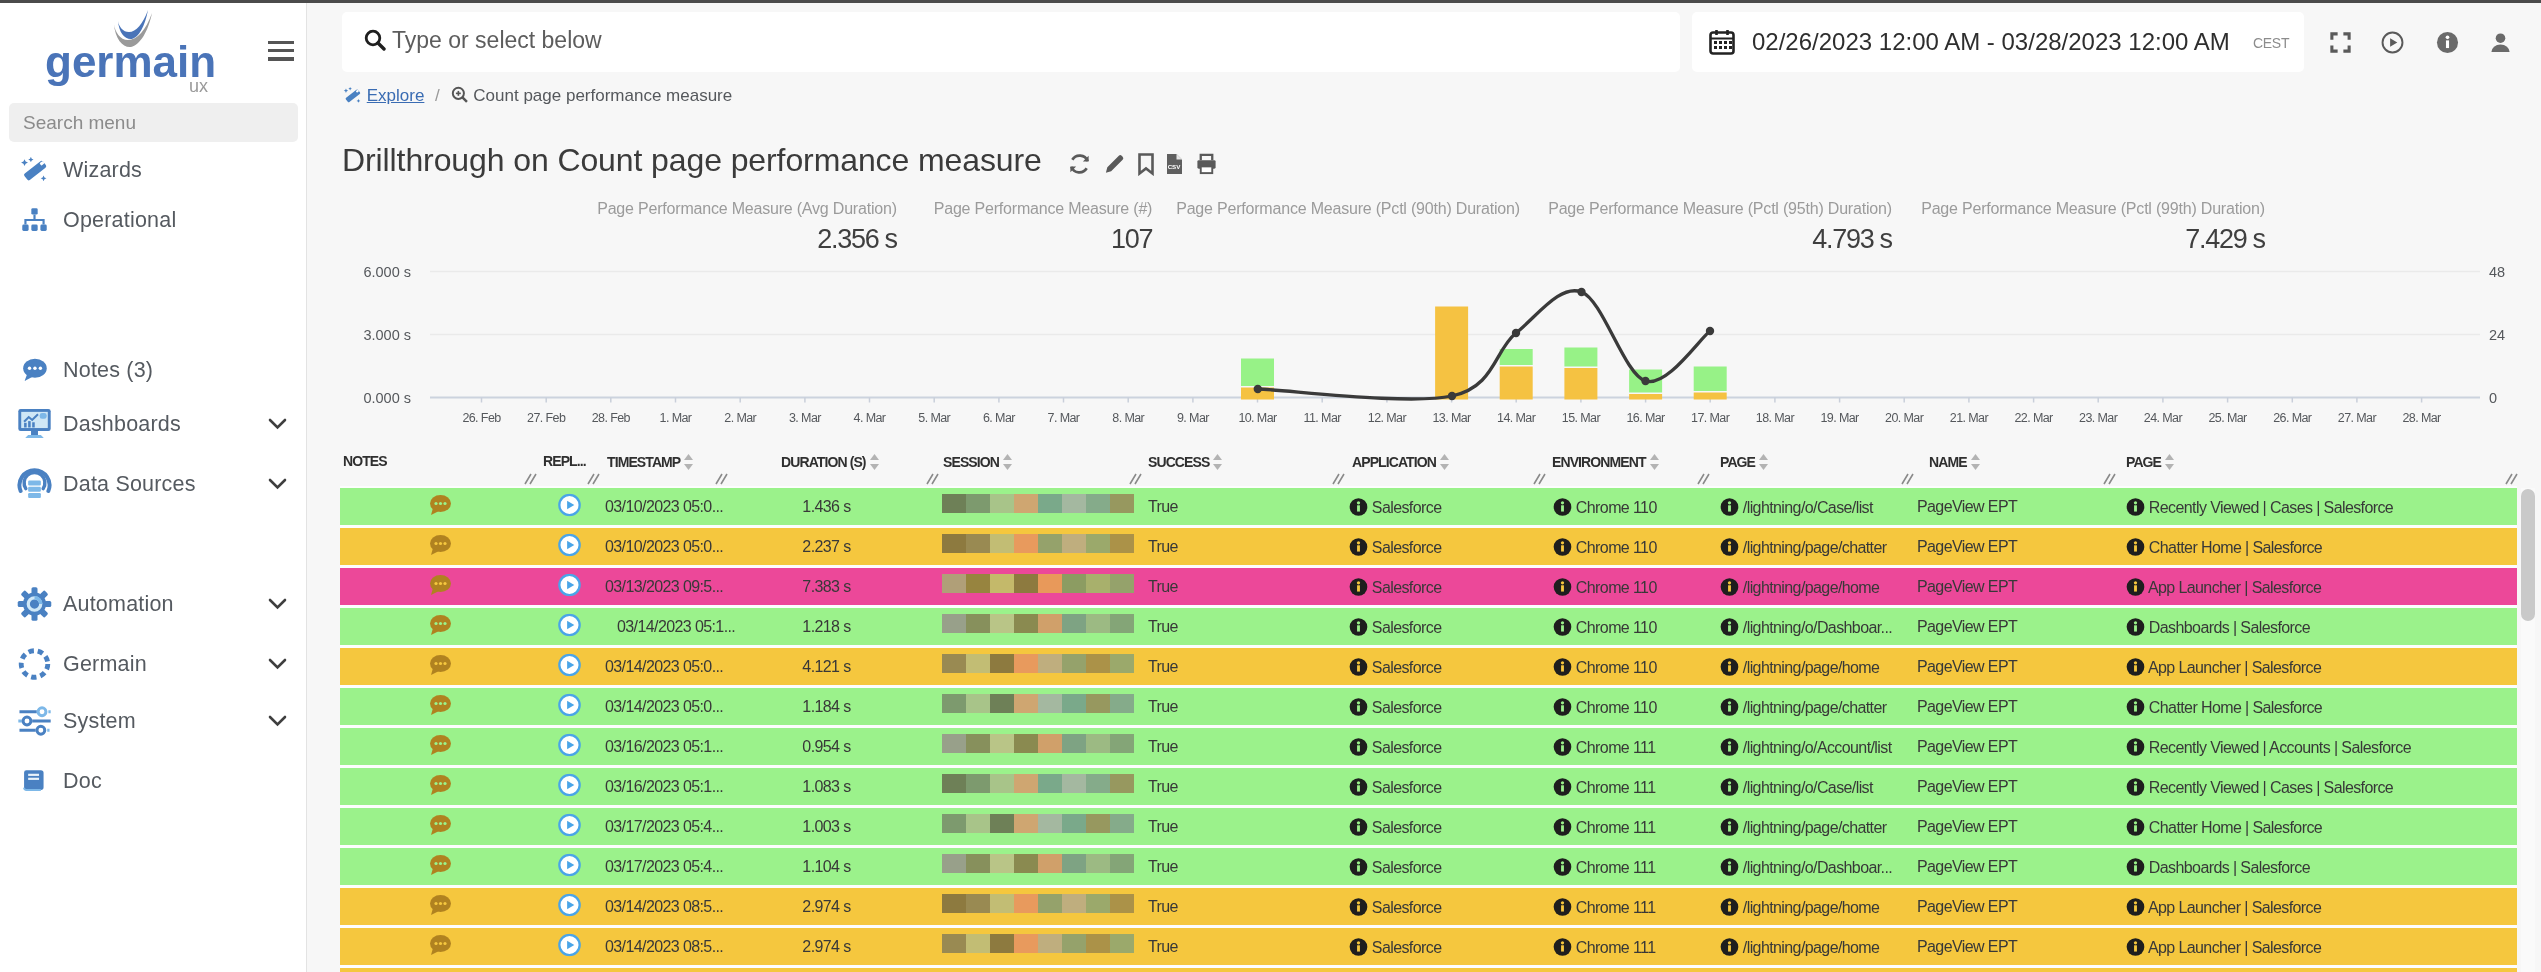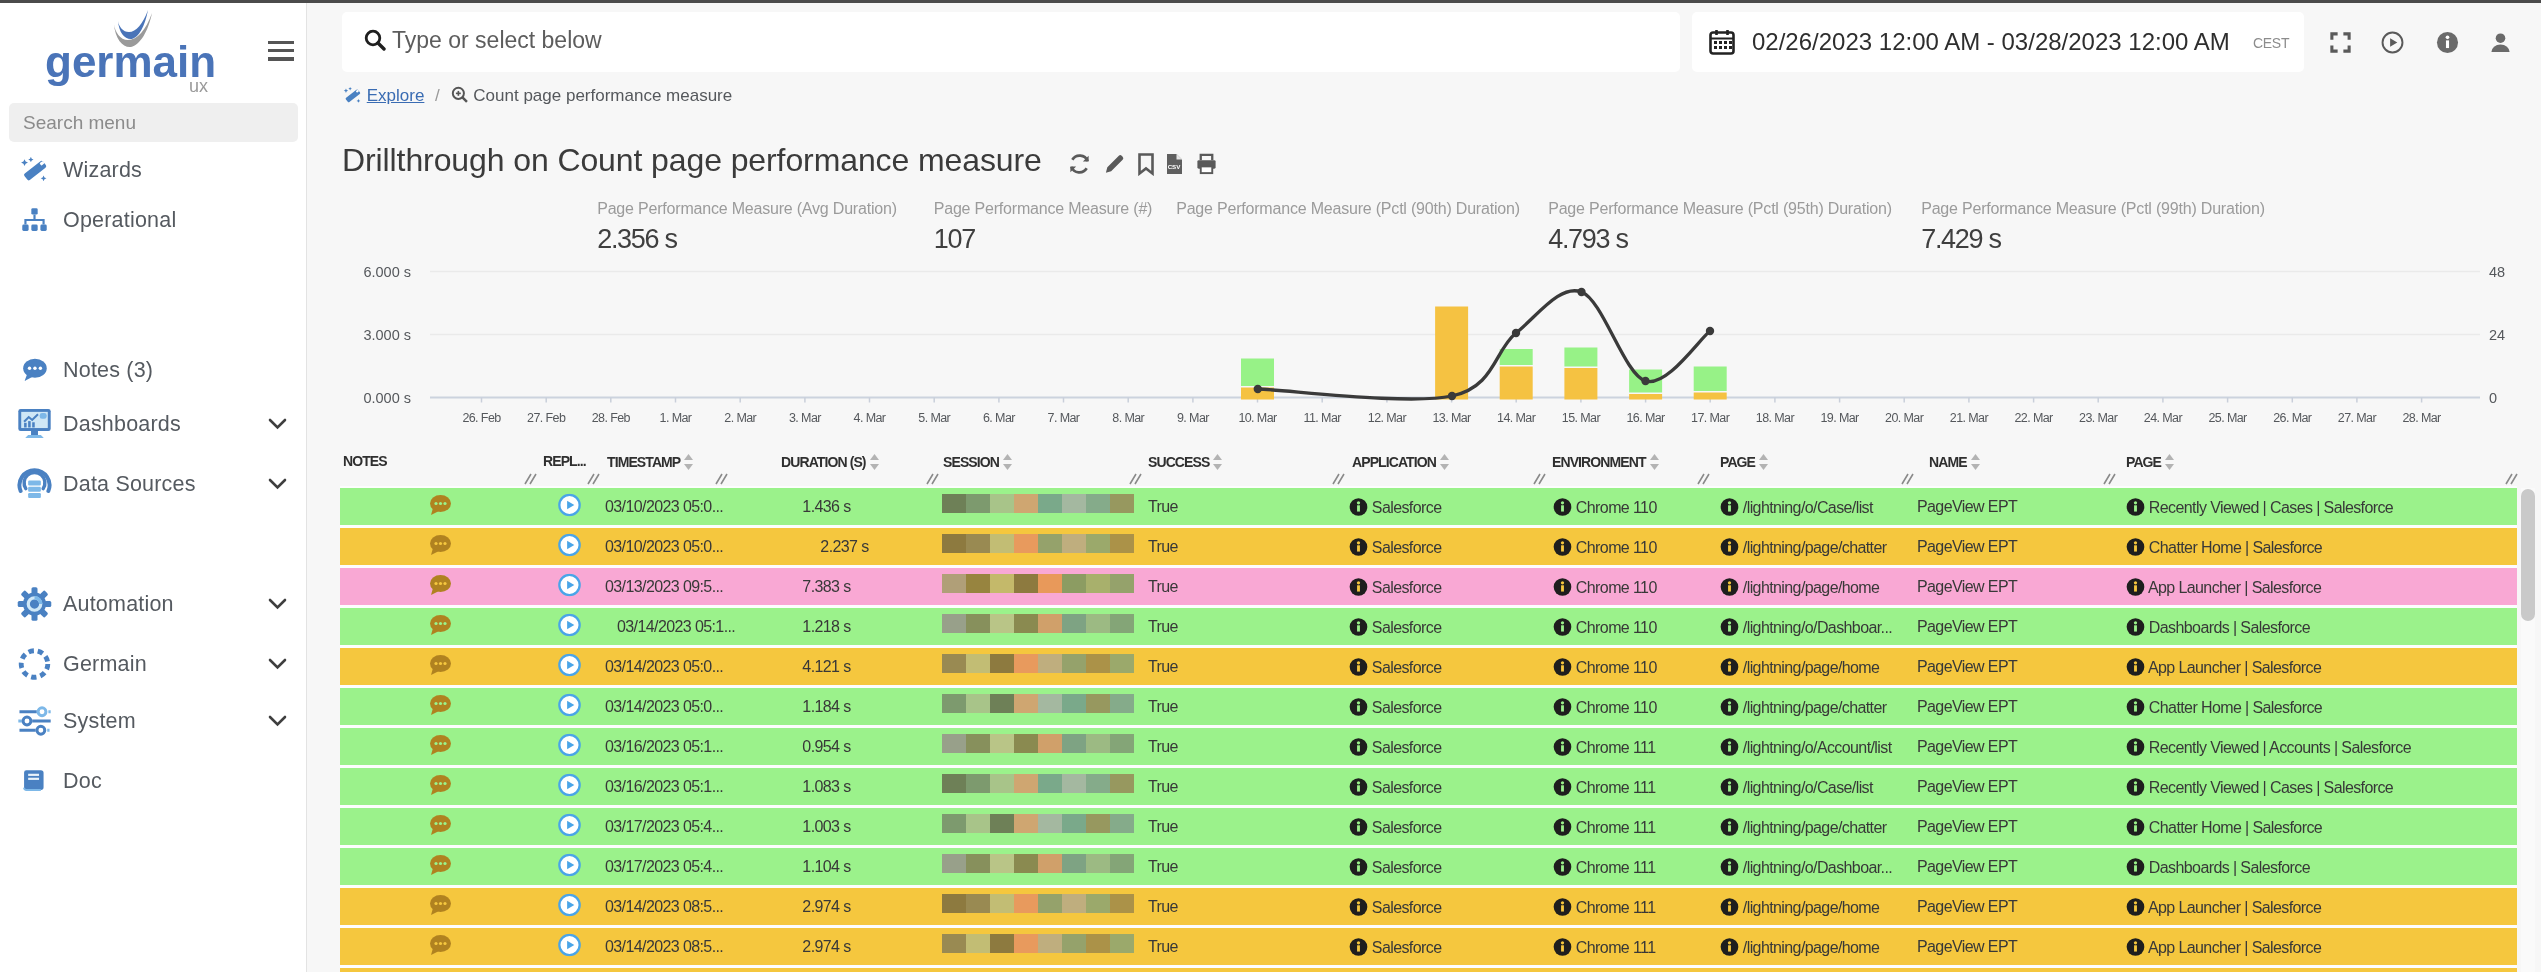--- a/index.html
+++ b/index.html
@@ -24,21 +24,21 @@
 #dbox .dt {position:absolute;left:60px;top:16px;font-size:24px;color:#2e2e2e}
 #dbox .tz {position:absolute;left:561px;top:23px;font-size:14px;letter-spacing:-0.3px;color:#8c8c8c}
 .ti {position:absolute;top:31px;width:23px;height:23px}
 
 #bc {position:absolute;left:343px;top:86px;height:22px;font-size:17px;color:#55585c;z-index:5}
 #bc a {color:#3a6cb3;text-decoration:underline}
 
 #title {position:absolute;left:342px;top:142px;font-size:32px;letter-spacing:-0.1px;color:#3b3b3b;z-index:5}
 .wi {position:absolute;top:152px;width:23px;height:24px}
 
-.kpi {position:absolute;transform:translateX(-50%);text-align:left;white-space:nowrap;z-index:4}
+.kpi {position:absolute;transform:translateX(-50%);text-align:right;white-space:nowrap;z-index:4}
 .kl {font-size:16px;letter-spacing:-0.2px;color:#9b9b9b}
 .kv {font-size:27px;letter-spacing:-1.3px;color:#3f3f3f;margin-top:6px}
 #chart {position:absolute;left:0;top:0;z-index:1}
 .xl {font-size:12.5px;letter-spacing:-0.6px;fill:#55585c;font-family:"Liberation Sans",sans-serif}
 .yl {font-size:14.5px;fill:#55585c;font-family:"Liberation Sans",sans-serif}
 
 .hd {position:absolute;top:453px;font-size:14px;letter-spacing:-0.9px;font-weight:bold;color:#2f2f2f;white-space:nowrap;z-index:5}
 .rh {position:absolute;top:471px;z-index:5}
 .row {position:absolute;left:340px;width:2177px;height:37px;z-index:3}
 .ci {position:absolute;top:50%;transform:translateY(-50%)}
@@ -510,21 +510,21 @@
         <path d="M6 15 L4 22 L12 18 Z" fill="#b08220"></path>
         <circle cx="9" cy="10.5" r="1.6" fill="#f5c73e"></circle>
         <circle cx="13.5" cy="10.5" r="1.6" fill="#f5c73e"></circle>
         <circle cx="18" cy="10.5" r="1.6" fill="#f5c73e"></circle>
       </svg></span>
 <span class="ci" style="left:218px"><svg width="23" height="23" viewBox="0 0 24 24">
         <circle cx="12" cy="12" r="10.6" fill="#fff" stroke="#4aa5e8" stroke-width="2.4"></circle>
         <path d="M9.5 7.5 L17 12 L9.5 16.5 Z" fill="#4aa5e8"></path>
       </svg></span>
 <span class="ct" style="left:265px">03/10/2023 05:0...</span>
-<span class="ct cc" style="left:399px;width:211px">2.237 s</span>
+<span class="ct cc" style="left:381px;width:211px">2.237 s</span>
 <span class="strip">
       <span class="sin">
         <i style="background:#8d7a3f"></i>
         <i style="background:#998a52"></i>
         <i style="background:#c2bd74"></i>
         <i style="background:#e89a5d"></i>
         <i style="background:#95a26b"></i>
         <i style="background:#bfae7e"></i>
         <i style="background:#9ba96b"></i>
         <i style="background:#ab9248"></i>
@@ -546,21 +546,21 @@
         <rect x="8.5" y="8.2" width="3" height="6.6" fill="#f5c73e"></rect>
         <circle cx="10" cy="5.6" r="1.7" fill="#f5c73e"></circle>
       </svg> /lightning/page/chatter</span>
 <span class="ct" style="left:1577px">PageView EPT</span>
 <span class="ct" style="left:1786px"><svg width="19" height="19" viewBox="0 0 20 20" style="vertical-align:-4px">
         <circle cx="10" cy="10" r="9.3" fill="#1e1e1e"></circle>
         <rect x="8.5" y="8.2" width="3" height="6.6" fill="#f5c73e"></rect>
         <circle cx="10" cy="5.6" r="1.7" fill="#f5c73e"></circle>
       </svg> Chatter Home | Salesforce</span>
 </div>
-<div class="row" style="top:568px;background:#f9a8d4">
+<div class="row" style="top:568px;background:#ec4899">
 <span class="ci" style="left:87px"><svg width="26" height="24" viewBox="0 0 26 24">
         <ellipse cx="13.5" cy="10.5" rx="10.5" ry="8.5" fill="#b08220"></ellipse>
         <path d="M6 15 L4 22 L12 18 Z" fill="#b08220"></path>
         <circle cx="9" cy="10.5" r="1.6" fill="#f5c73e"></circle>
         <circle cx="13.5" cy="10.5" r="1.6" fill="#f5c73e"></circle>
         <circle cx="18" cy="10.5" r="1.6" fill="#f5c73e"></circle>
       </svg></span>
 <span class="ci" style="left:218px"><svg width="23" height="23" viewBox="0 0 24 24">
         <circle cx="12" cy="12" r="10.6" fill="#fff" stroke="#4aa5e8" stroke-width="2.4"></circle>
         <path d="M9.5 7.5 L17 12 L9.5 16.5 Z" fill="#4aa5e8"></path>

